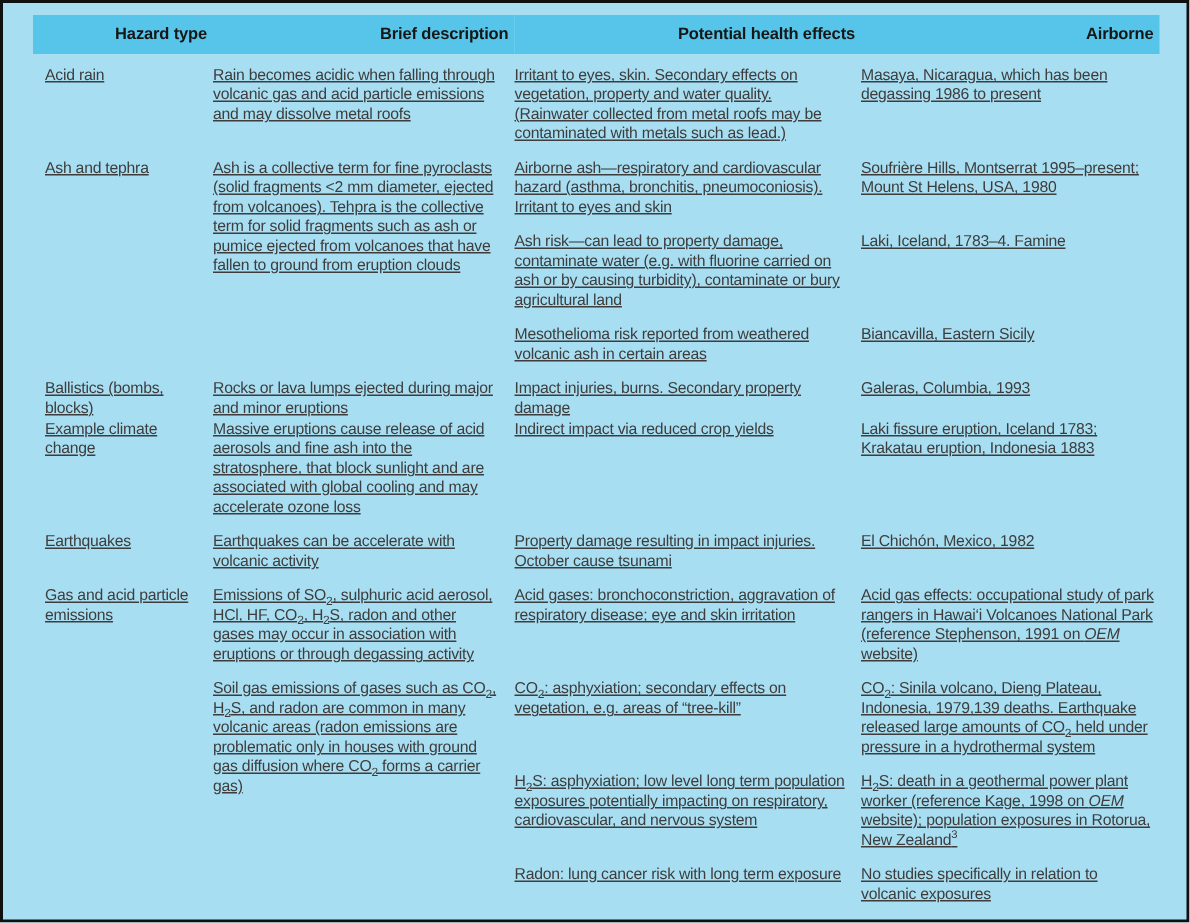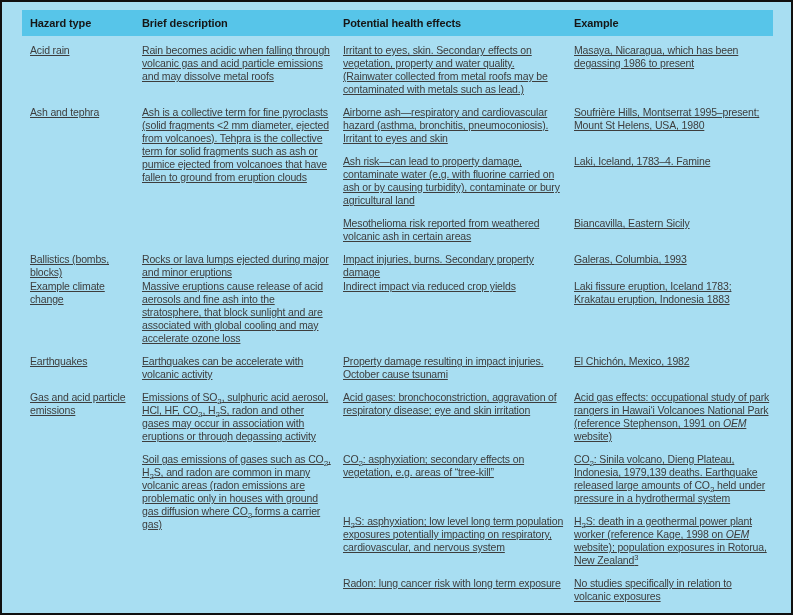--- a/index.html
+++ b/index.html
@@ -19,21 +19,21 @@
     font-family: "Liberation Sans", "DejaVu Sans", sans-serif;
     color: #3d3d3d;
   }
   table.hazards {
     width: 100%;
     border-collapse: collapse;
     table-layout: fixed;
   }
   thead th {
     background: #57c5e9;
-    text-align: left;
+    text-align: right;
     vertical-align: middle;
     font-size: 11px;
     font-weight: bold;
     color: #161616;
     height: 22px;
     padding: 2px 4px 2px 0;
     letter-spacing: -0.1px;
   }
   thead th.c1 { padding-left: 8px; }
   tbody td {
@@ -67,21 +67,21 @@
       <col style="width:120px">
       <col style="width:201px">
       <col style="width:231px">
       <col style="width:199px">
     </colgroup>
     <thead>
       <tr>
         <th class="c1">Hazard type</th>
         <th>Brief description</th>
         <th>Potential health effects</th>
-        <th>Example</th>
+        <th>Airborne</th>
       </tr>
     </thead>
     <tbody>
       <tr class="first">
         <td class="c1">Acid rain</td>
         <td>Rain becomes acidic when falling through volcanic gas and acid particle emissions and may dissolve metal roofs</td>
         <td>Irritant to eyes, skin. Secondary effects on vegetation, property and water quality. (Rainwater collected from metal roofs may be contaminated with metals such as lead.)</td>
         <td class="c4">Masaya, Nicaragua, which has been degassing 1986 to present</td>
       </tr>
       <tr>

